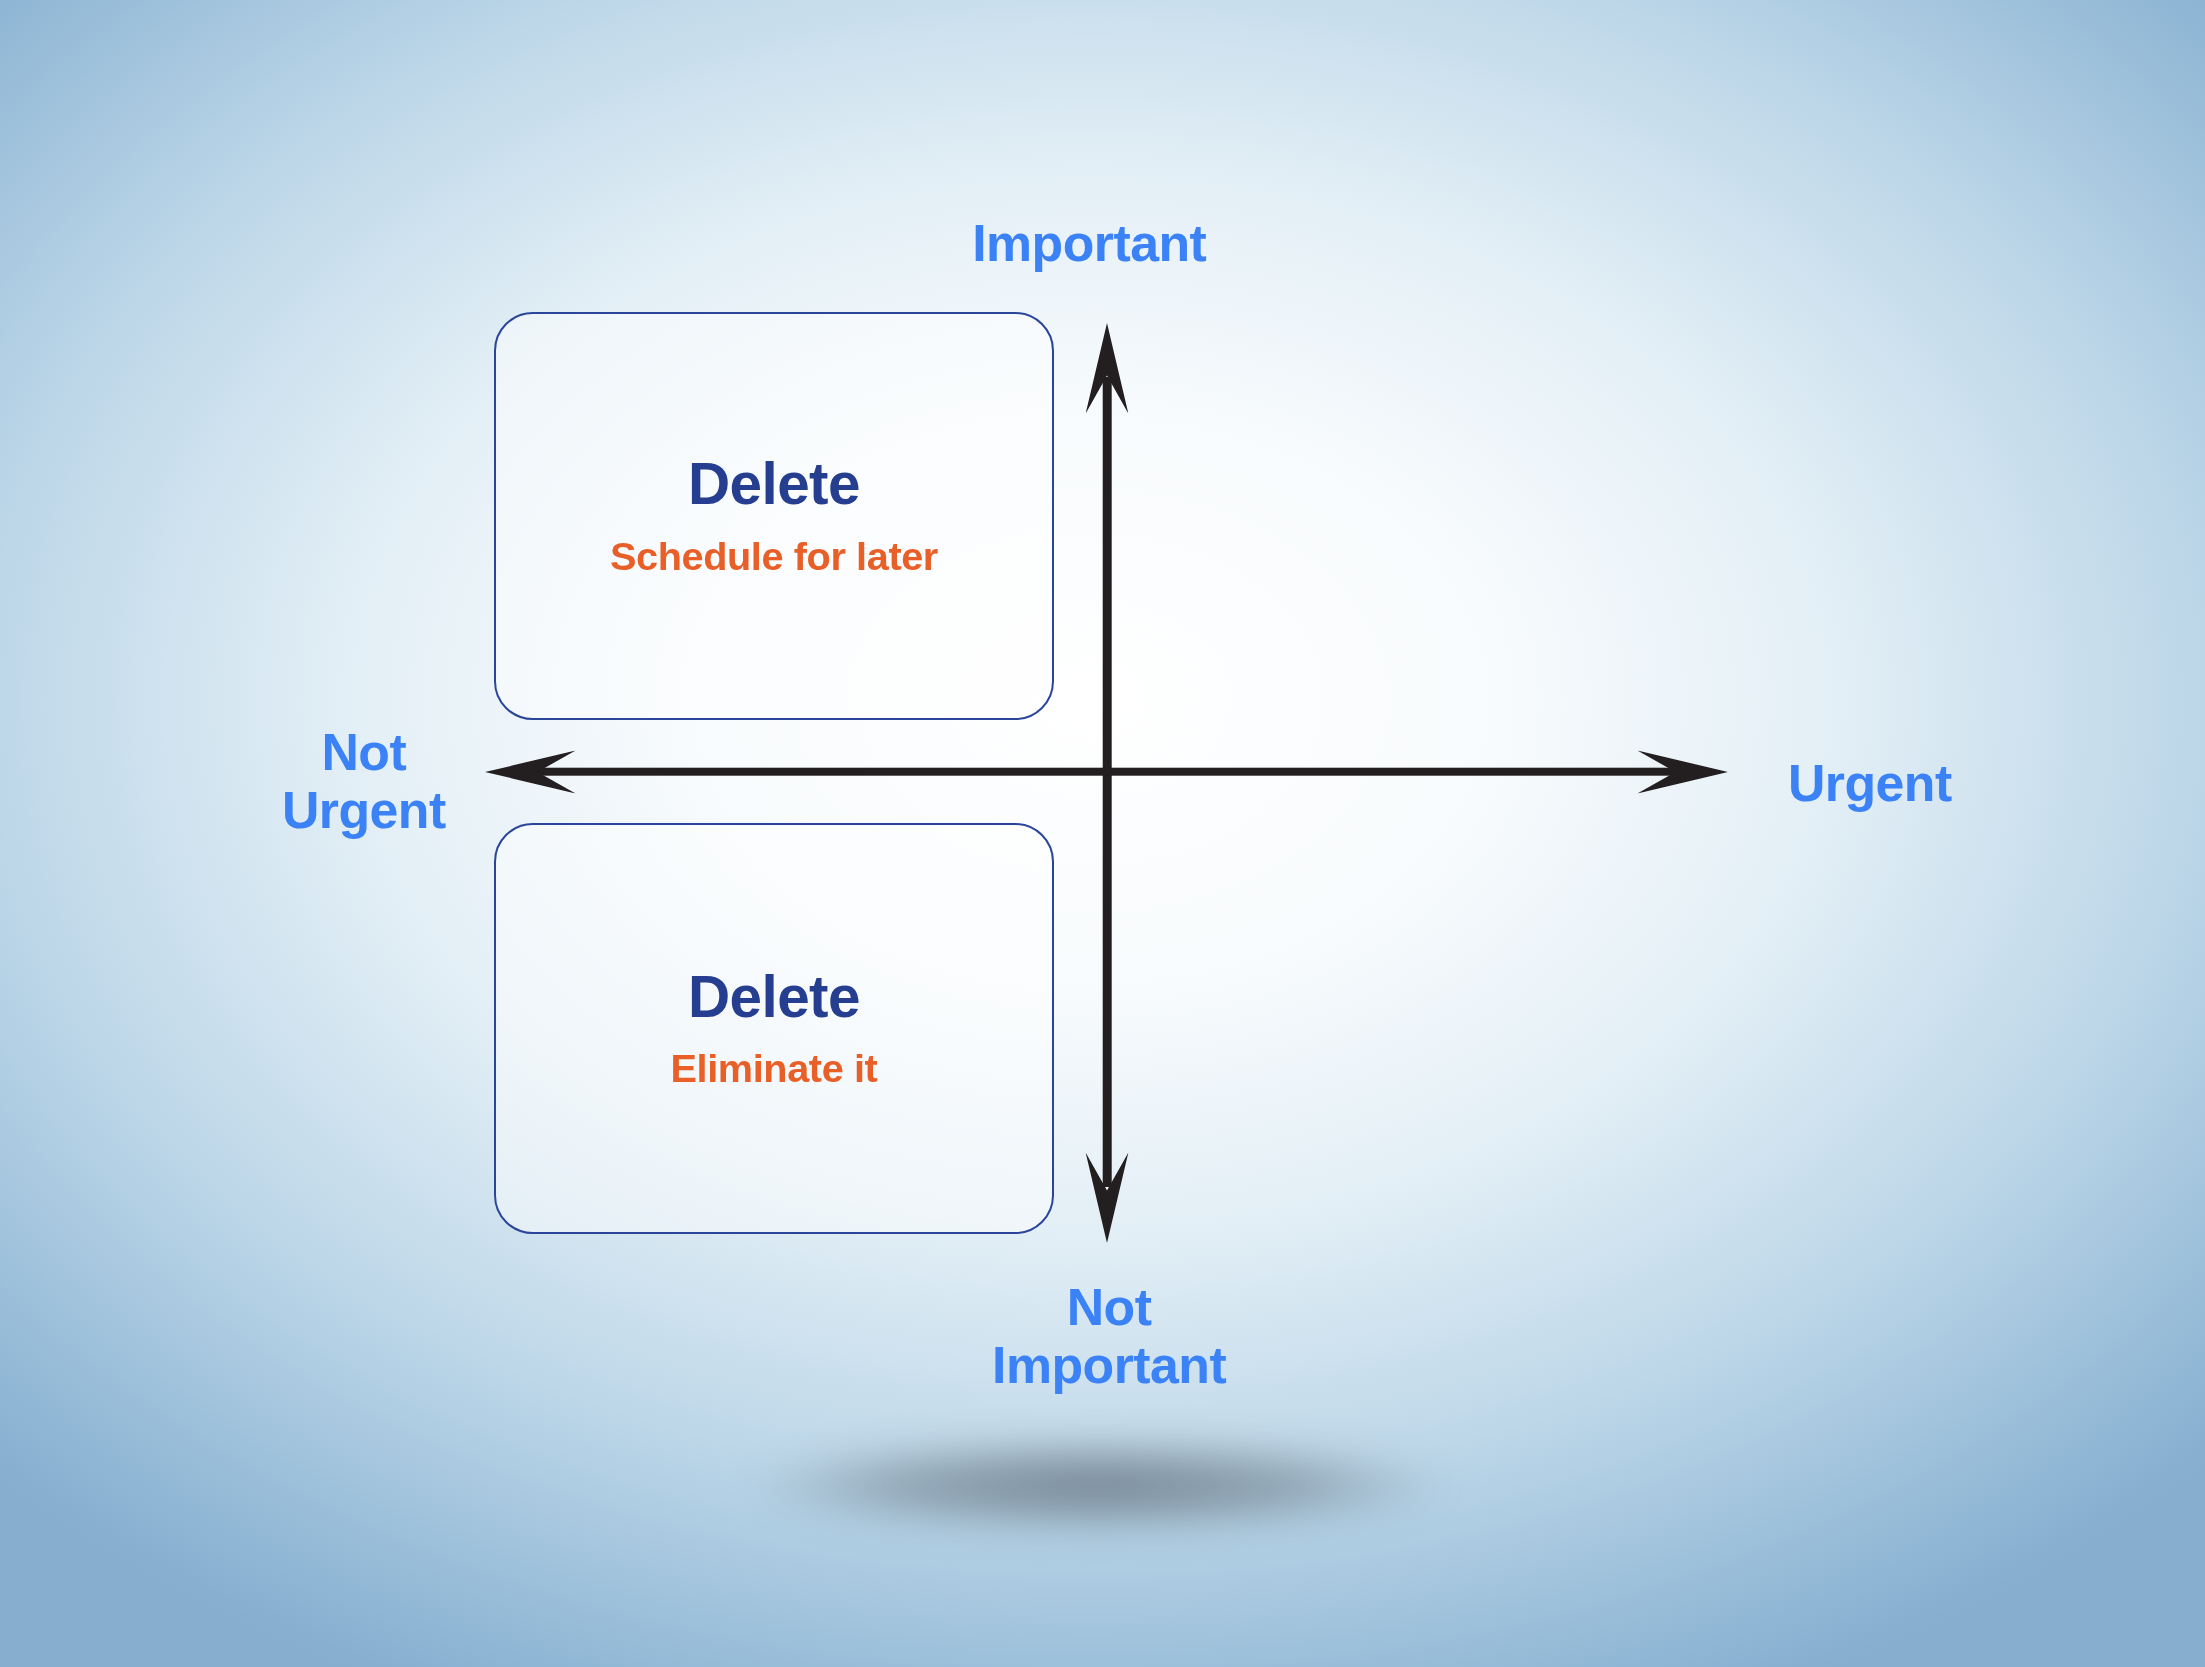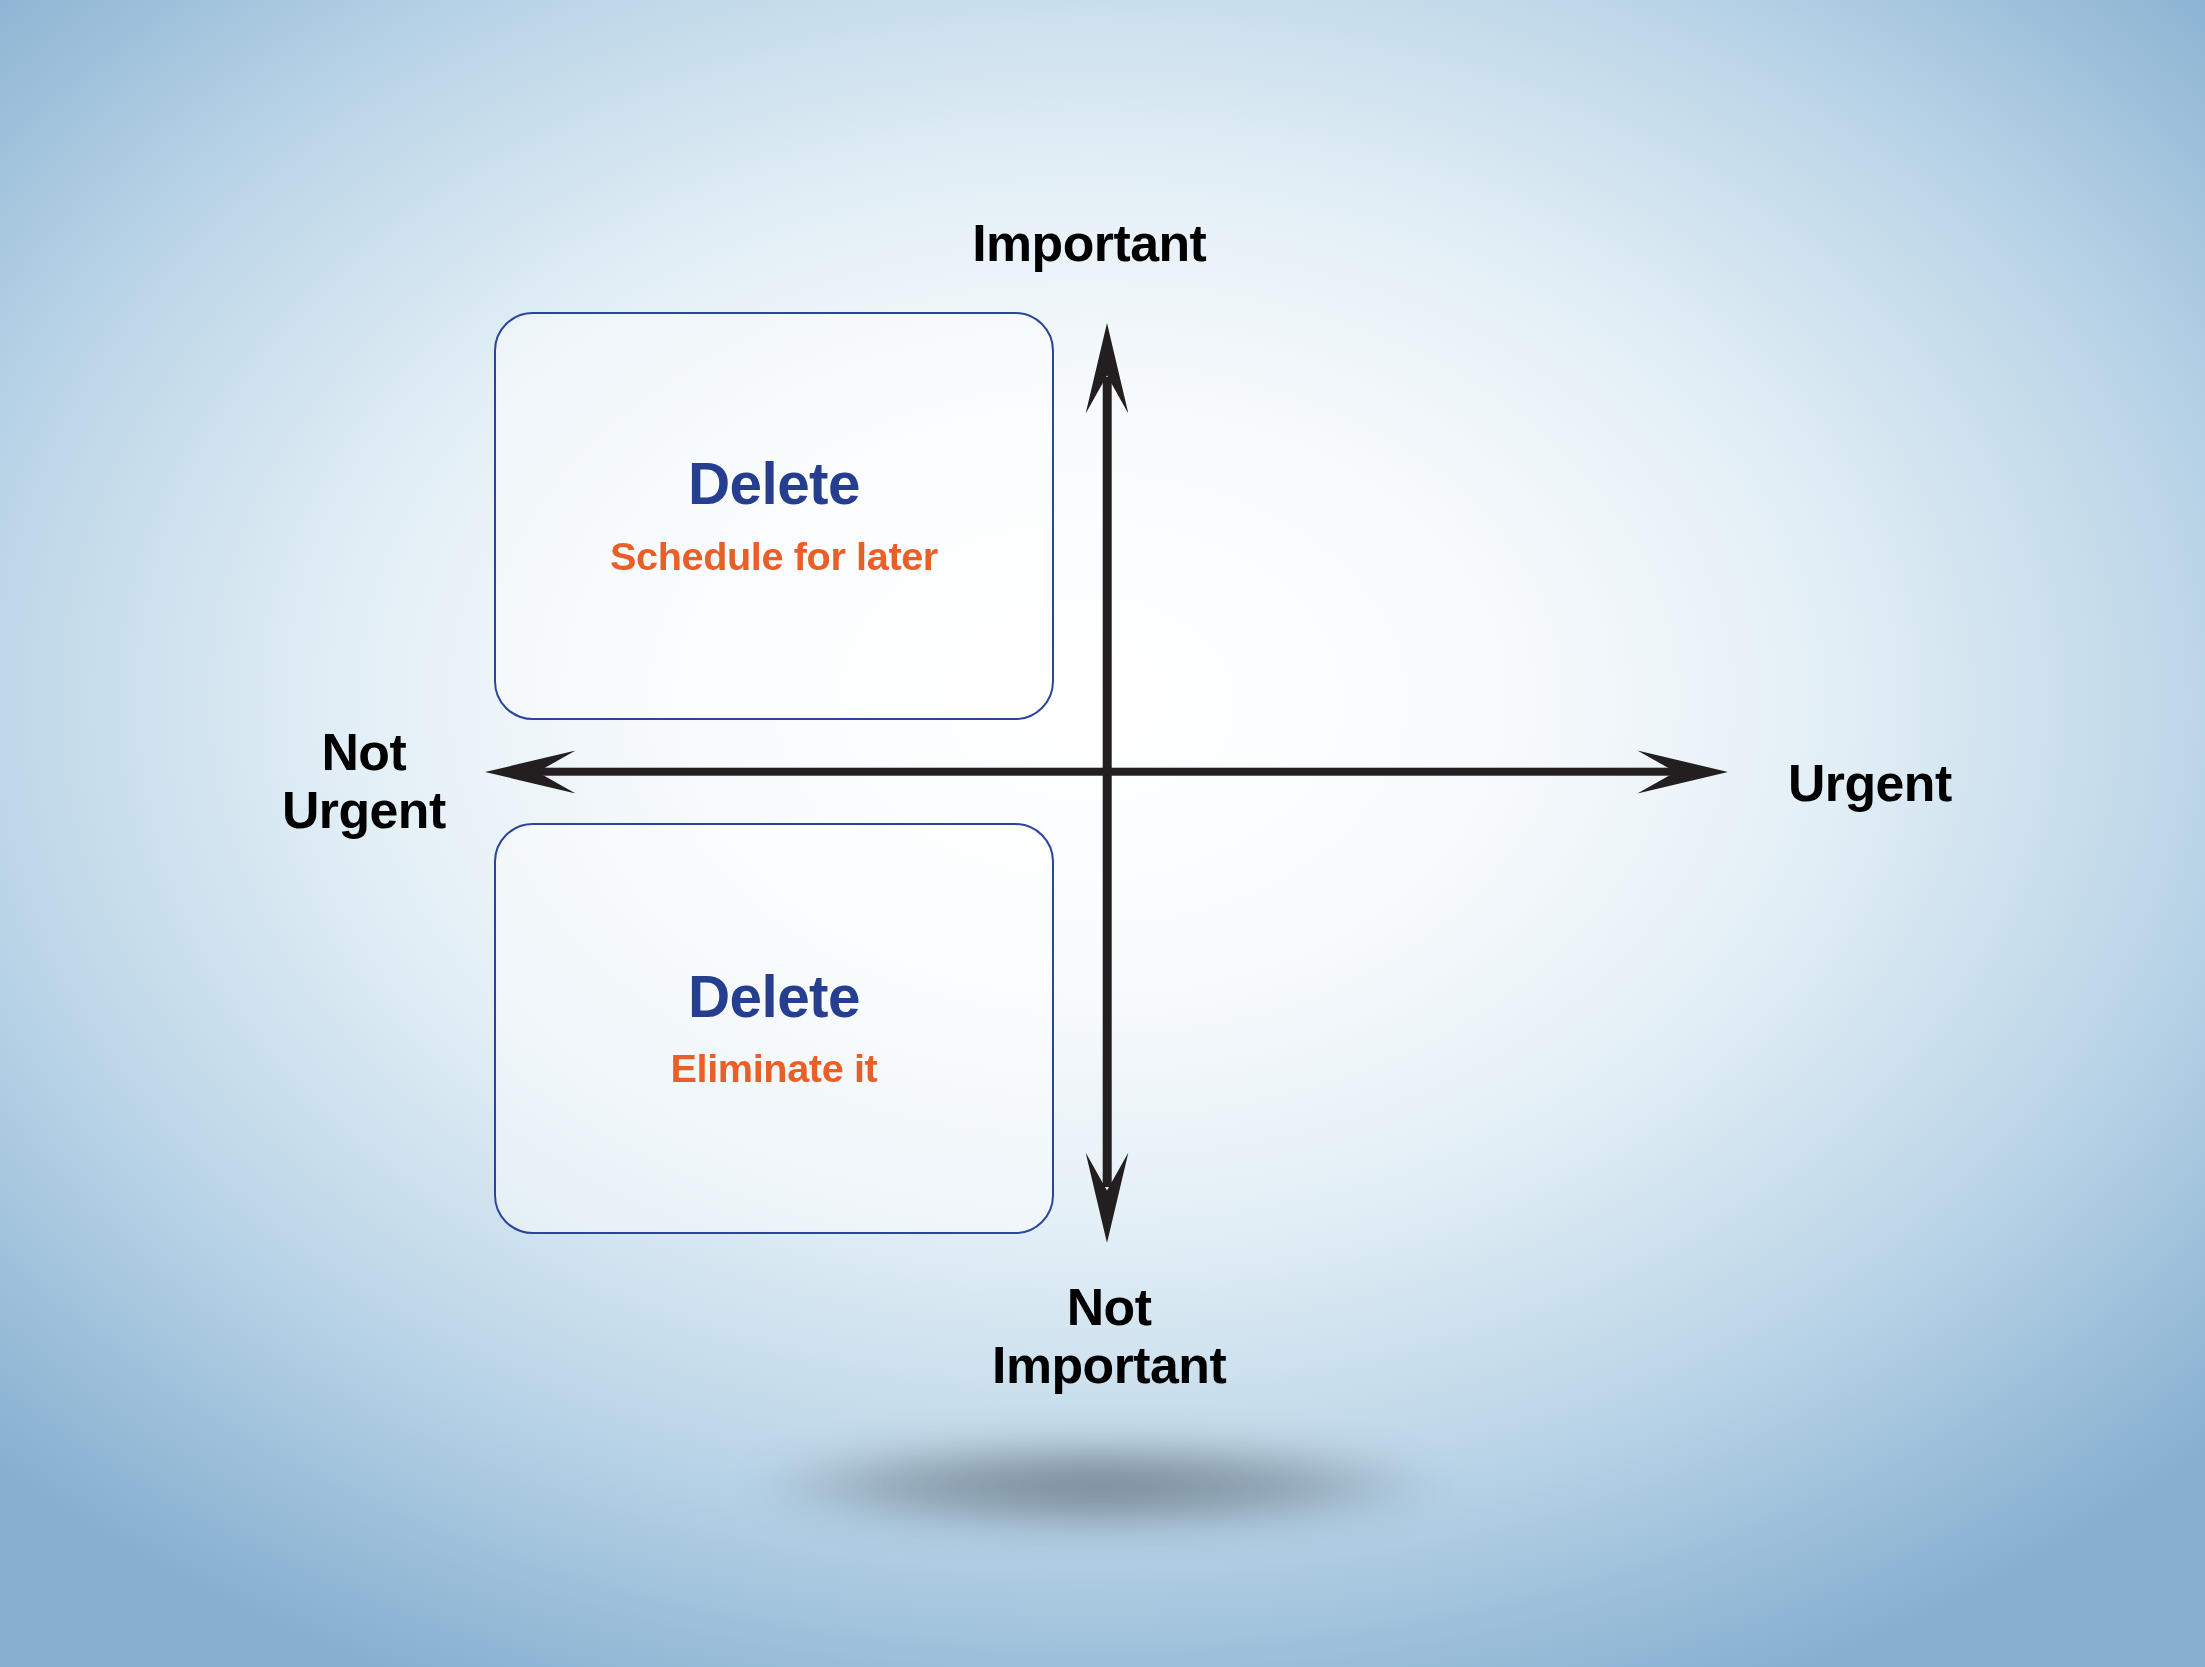--- a/index.html
+++ b/index.html
@@ -99,21 +99,21 @@
     transform: translateY(-50%);
   }
   .head-right {
     left: 78.35%; top: 46.3%;
     width: 4.11vw; height: 1.94vw;
     transform: translate(-100%, -50%);
   }
   
   .axis-label {
     position: absolute;
-    color: #000000;
+    color: #3b82f6;
     font-weight: bold;
     font-size: 2.35vw;
     line-height: 1.13;
     letter-spacing: -0.01em;
     text-align: center;
     white-space: nowrap;
   }
   .axis-label .line { display: block; }
   .label-top    { left: 49.4%; top: 14.6%; transform: translate(-50%, -50%); }
   .label-bottom { left: 50.3%; top: 80.2%; transform: translate(-50%, -50%); }

